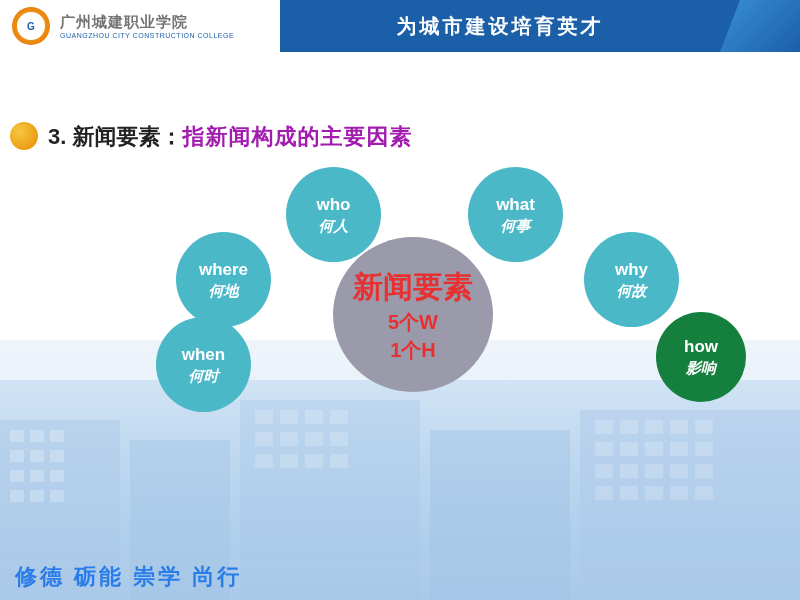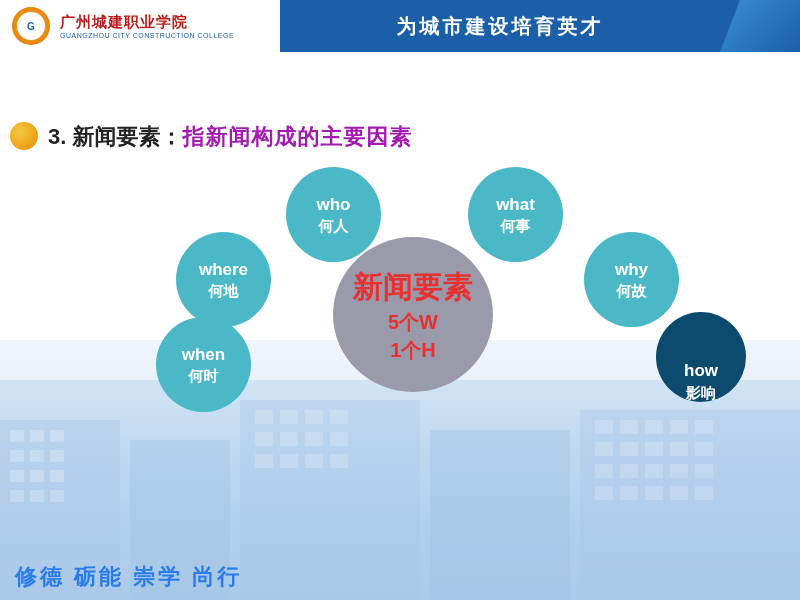--- a/index.html
+++ b/index.html
@@ -51,21 +51,21 @@
       color: #1a5fa8;
       font-weight: bold;
     }
     .header-school-name {
       display: flex;
       flex-direction: column;
     }
     .header-school-cn {
       font-size: 15px;
       font-weight: bold;
-      color: #b91c1c;
+      color: #737373;
       letter-spacing: 1px;
     }
     .header-school-en {
       font-size: 7px;
       color: #1a5fa8;
       letter-spacing: 0.5px;
     }
     .header-center {
       flex: 1;
       display: flex;
@@ -197,35 +197,35 @@
       display: flex;
       flex-direction: column;
       align-items: center;
       justify-content: center;
       text-align: center;
     }
     .bubble-teal {
       background: #4bb8c8;
     }
     .bubble-magenta {
-      background: #0c4a6e;
-      justify-content: flex-end;
+      background: #15803d;
     }
 
     .bubble-label-en {
       font-size: 17px;
       font-weight: bold;
       color: #fff;
       line-height: 1.3;
     }
     .bubble-label-cn {
       font-size: 15px;
       font-weight: bold;
       color: #fff;
       line-height: 1.3;
+      font-style: italic;
     }
 
     
     .center-bubble {
       position: absolute;
       border-radius: 50%;
       background: #9a9aaa;
       display: flex;
       flex-direction: column;
       align-items: center;

